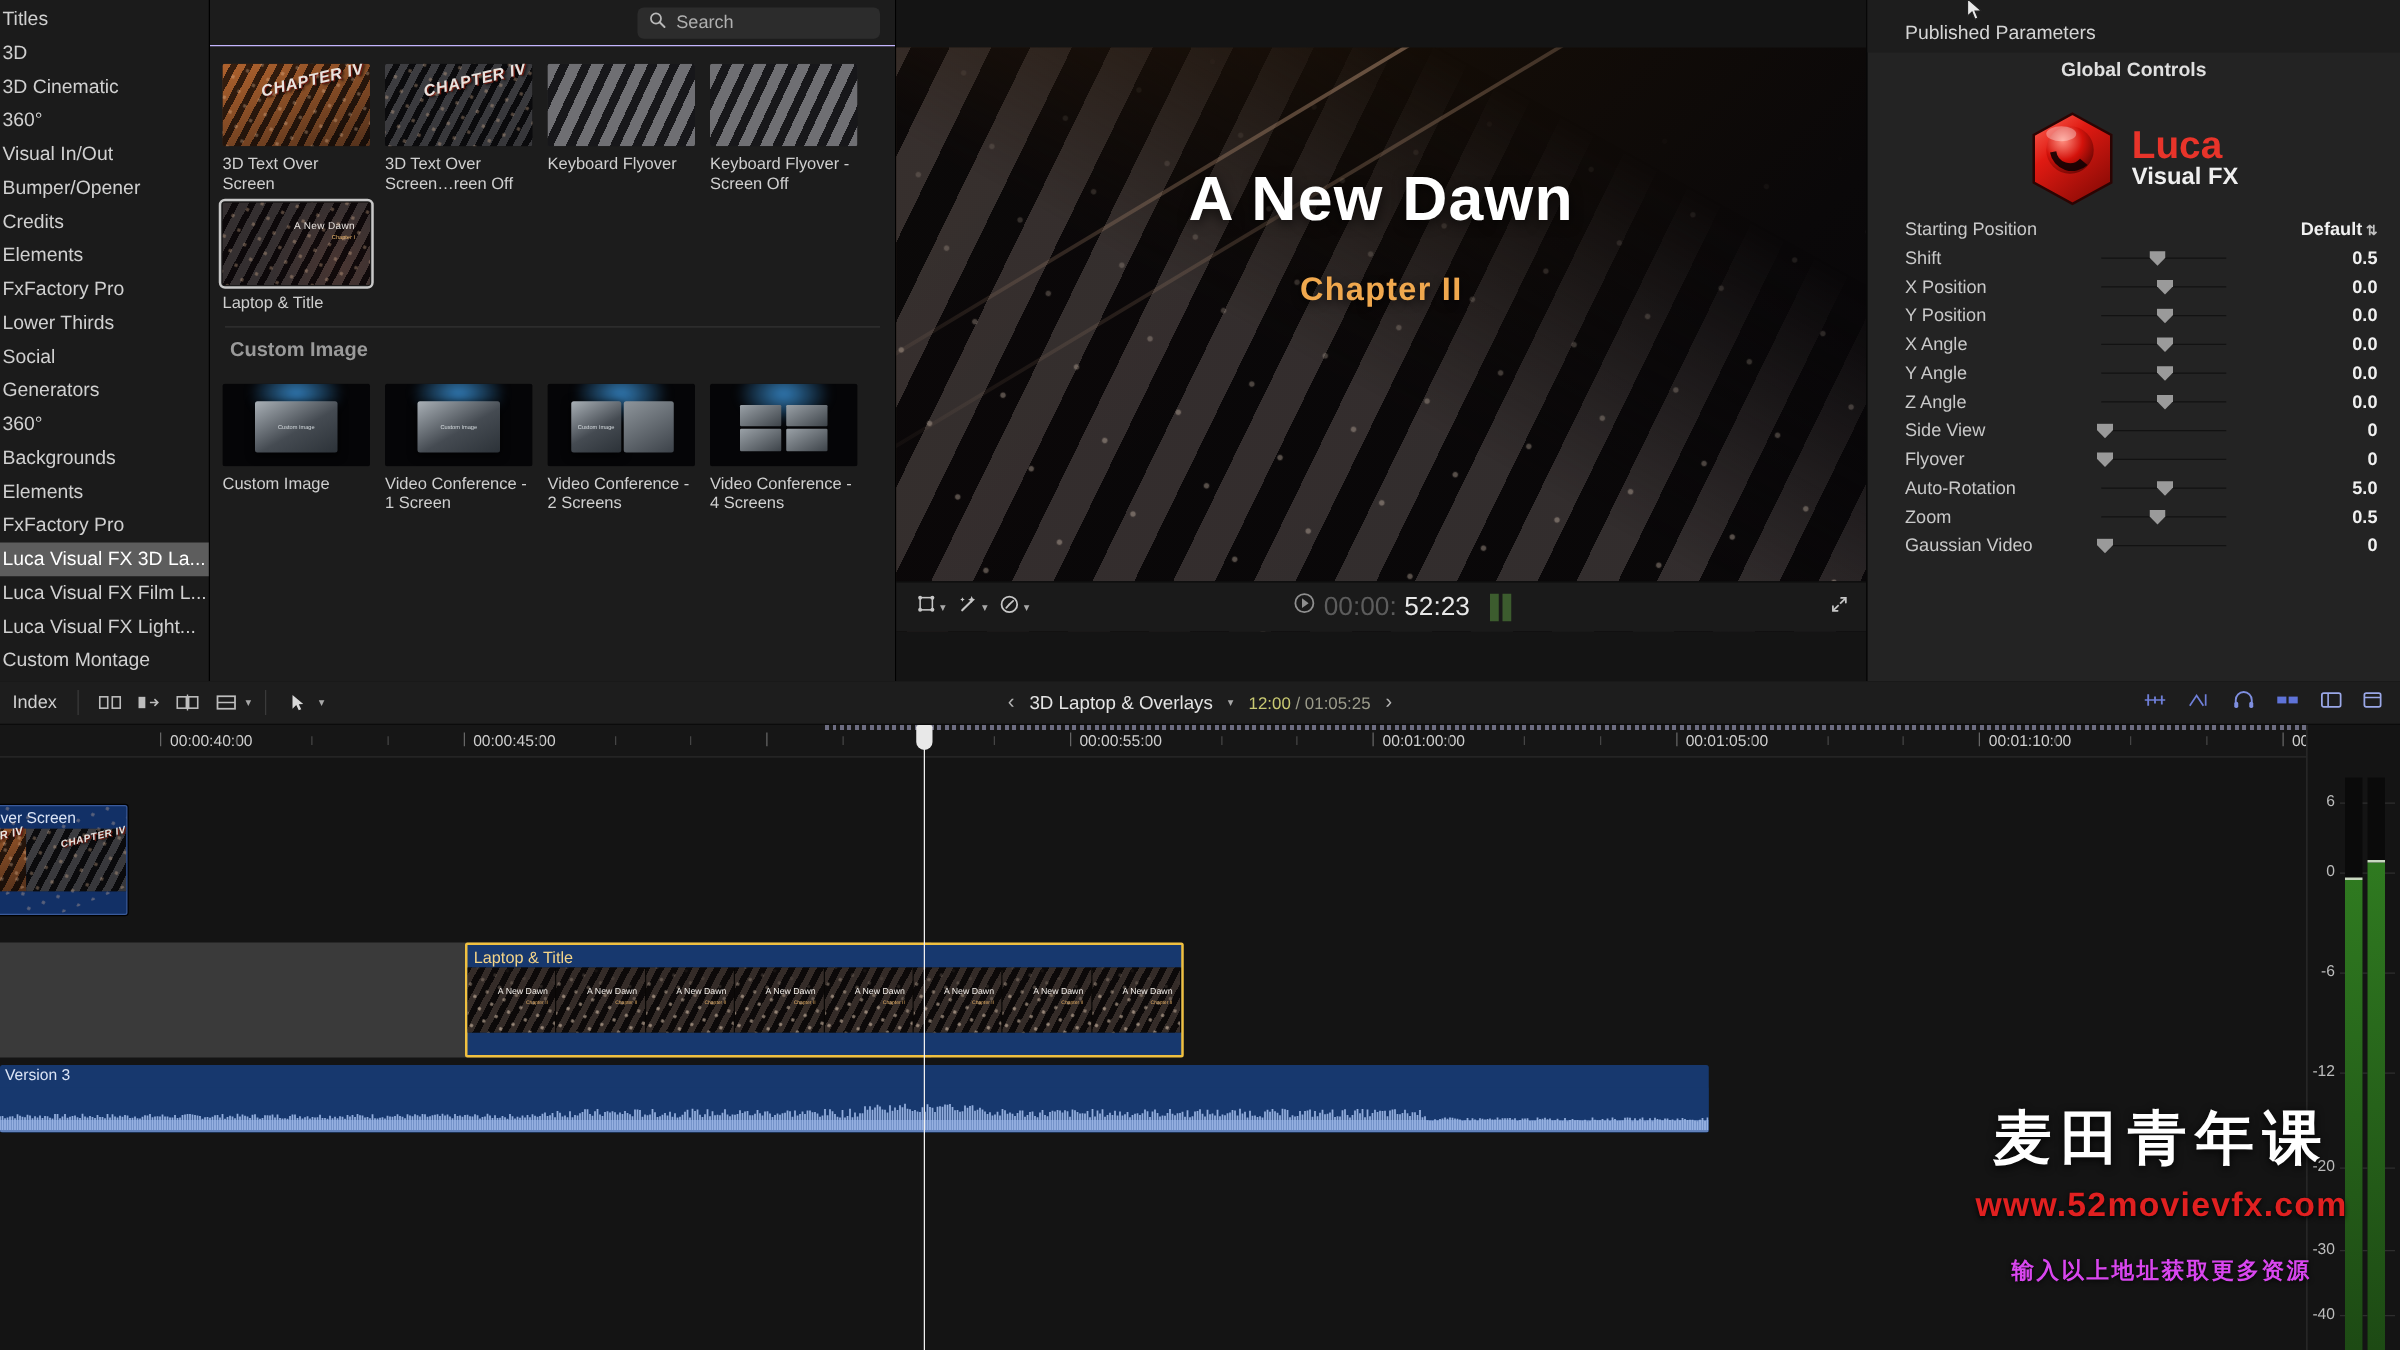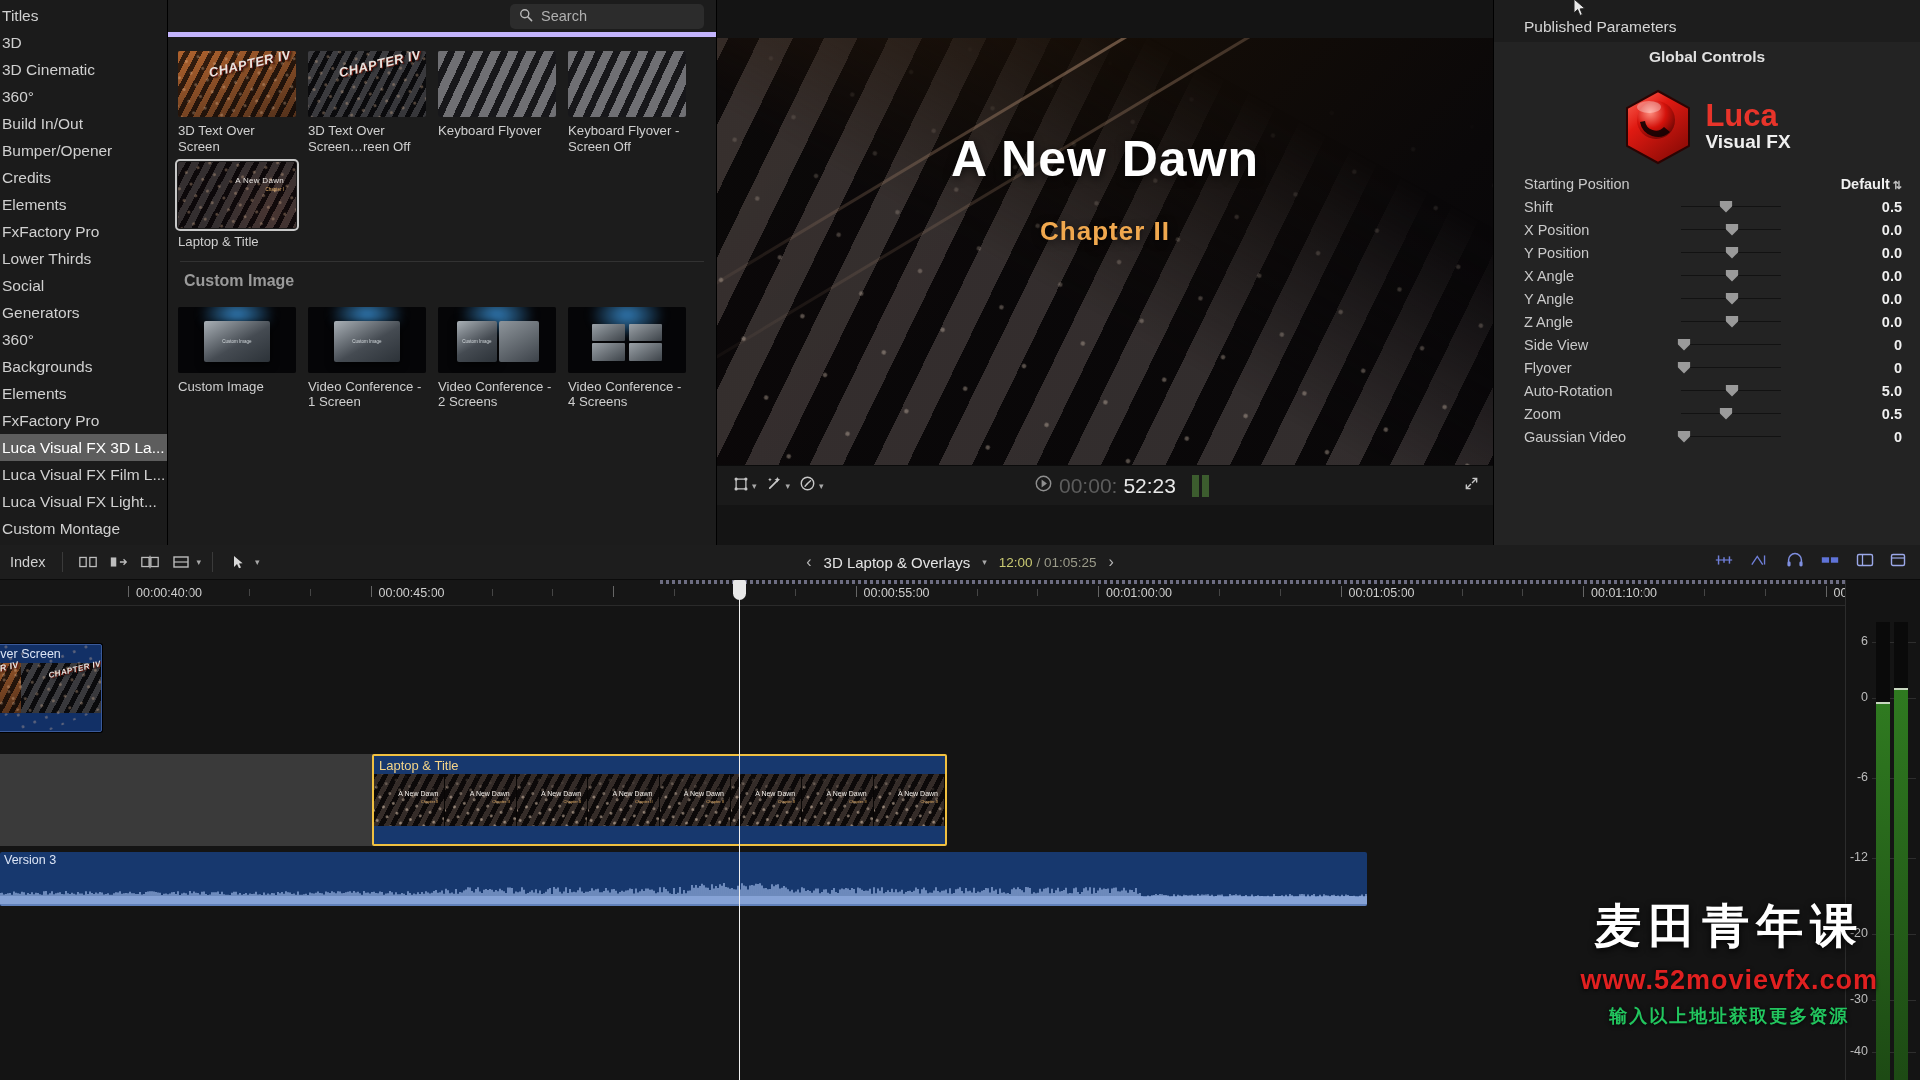--- a/index.html
+++ b/index.html
@@ -24,21 +24,21 @@
   .side-item {
     height: 27px; line-height: 27px; font-size: 15.5px; color: #d0d0d0;
     padding-left: 22px; white-space: nowrap; overflow: hidden;
   }
   .side-item.sel { background: #5d5d5d; color: #fff; }
 
   
   #browser { width: 549px; height:545px; background:#1c1c1c; position:relative;
     border-right:1px solid #000; }
   #browser-topbar {
-    height: 37px; background:#1c1c1c; border-bottom:5px solid #c4b5fd;
+    height: 37px; background:#1c1c1c; border-bottom:1px solid #c4b5fd;
     display:flex; align-items:center; justify-content:flex-end; padding-right:12px;
   }
   #searchbox {
     width: 194px; height: 25px; background:#2c2c2c; border-radius:5px;
     display:flex; align-items:center; gap:8px; padding:0 9px;
     color:#b0b0b0; font-size:14.5px;
   }
   #searchbox svg { flex:none; }
   #browser-scroll { position:absolute; top:38px; left:0; right:0; bottom:0; overflow:hidden; }
   .thumb-grid { display:flex; flex-wrap:wrap; padding: 13px 0 0 10px; gap: 0; }
@@ -274,39 +274,39 @@
   .mbar { position:absolute; width:14px; background:#0a0a0a; }
   .mfill { position:absolute; left:0; right:0; bottom:0; background:linear-gradient(to top,#1d4a14,#2f7a20); }
   .mpeak { position:absolute; left:0; right:0; height:2px; background:#c8d8c0; }
 
   
   #wm { position:absolute; right:42px; bottom:52px; text-align:center; z-index:40; }
   #wm .w1 { font-size:47px; font-weight:bold; color:#ffffff; letter-spacing:7px;
             text-shadow:0 2px 7px rgba(0,0,0,.9); }
   #wm .w2 { font-size:27px; font-weight:bold; color:#e02020; letter-spacing:1px; margin-top:7px;
             text-shadow:0 1px 4px rgba(0,0,0,.9); }
-  #wm .w3 { font-size:18px; font-weight:bold; color:#22c55e; letter-spacing:2px; margin-top:8px;
+  #wm .w3 { font-size:18px; font-weight:bold; color:#d946ef; letter-spacing:2px; margin-top:24px;
             text-shadow:0 1px 4px rgba(0,0,0,.9); }
 
   #cursor { position:absolute; left:1573px; top:-2px; width:14px; height:20px; z-index:60; }
 </style>
 </head>
 <body>
 
 <div id="app">
 
   <div id="top">
 
     <div id="sidebar">
       <div id="sidebar-list">
           <div class="side-item"><span>Titles</span></div>
           <div class="side-item"><span>3D</span></div>
           <div class="side-item"><span>3D Cinematic</span></div>
           <div class="side-item"><span>360°</span></div>
-          <div class="side-item"><span>Build In/Out</span></div>
+          <div class="side-item"><span>Visual In/Out</span></div>
           <div class="side-item"><span>Bumper/Opener</span></div>
           <div class="side-item"><span>Credits</span></div>
           <div class="side-item"><span>Elements</span></div>
           <div class="side-item"><span>FxFactory Pro</span></div>
           <div class="side-item"><span>Lower Thirds</span></div>
           <div class="side-item"><span>Social</span></div>
           <div class="side-item"><span>Generators</span></div>
           <div class="side-item"><span>360°</span></div>
           <div class="side-item"><span>Backgrounds</span></div>
           <div class="side-item"><span>Elements</span></div>

